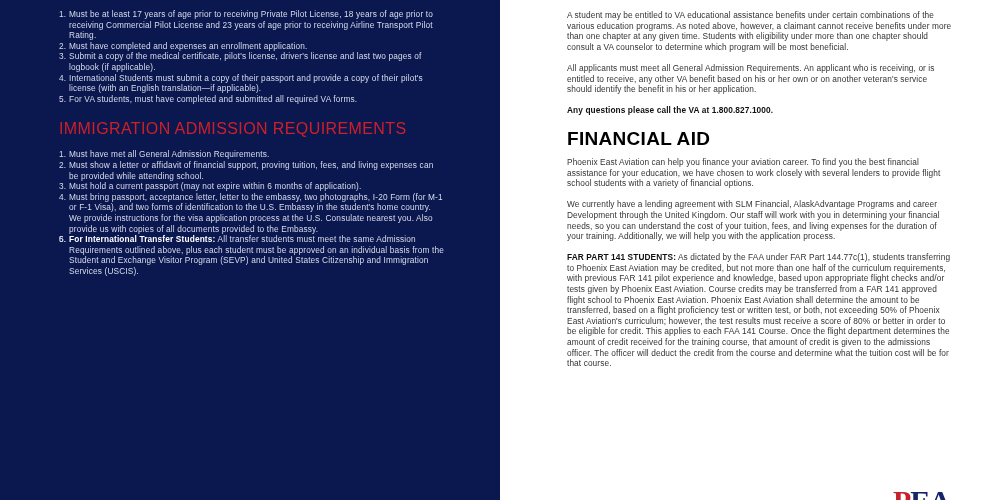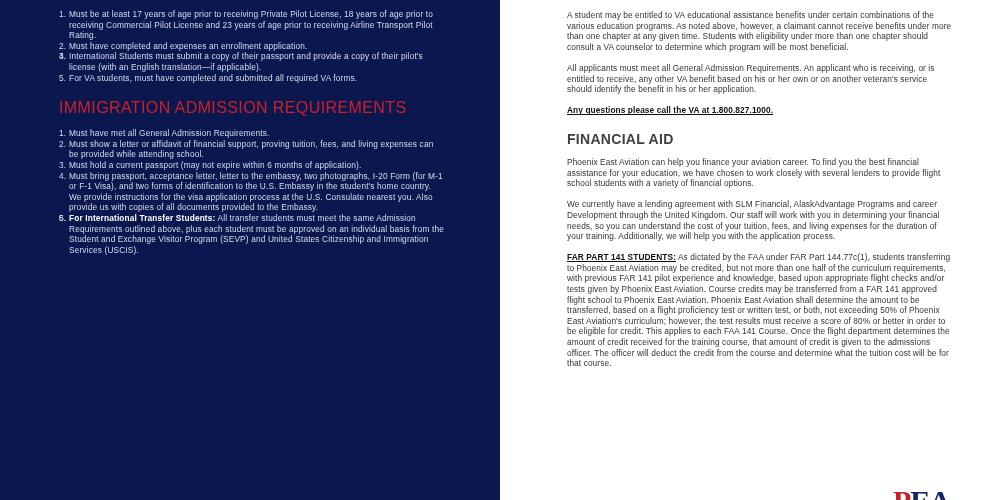--- a/index.html
+++ b/index.html
@@ -6,35 +6,35 @@
   body { width: 1000px; height: 500px; overflow: hidden; position: relative; background: #ffffff; font-family: "Liberation Sans", sans-serif; }
   .left-page { position: absolute; left: 0; top: 0; width: 500px; height: 500px; background: #0b1850; }
   .right-page { position: absolute; left: 508px; top: 0; width: 500px; height: 500px; background: #ffffff; }
   .left-content { position: absolute; left: 59px; top: 9px; width: 385px; color: #d8dceb; font-size: 8.3px; line-height: 10.6px; letter-spacing: 0.15px; }
   ol { margin: 0; padding: 0; list-style: none; }
   ol li { position: relative; padding-left: 10px; }
   ol li .num { position: absolute; left: 0; top: 0; }
   .section-title-left { color: #d11f27; font-size: 16px; letter-spacing: 0.4px; margin: 17px 0 12px 0; line-height: 16px; }
   .right-content { position: absolute; left: 59px; top: 10px; width: 385px; color: #333333; font-size: 8.3px; line-height: 10.6px; letter-spacing: 0.1px; }
   .right-content p { margin: 0 0 10.6px 0; }
-  .section-title-right { color: #404040; font-size: 14px; font-weight: bold; letter-spacing: 0.3px; margin: 15px 0 10px 0; line-height: 16px; }
-  b.lead { color: #111; text-decoration: underline; }
+  .section-title-right { color: #000000; font-size: 19px; font-weight: bold; letter-spacing: 0.3px; margin: 15px 0 10px 0; line-height: 16px; }
+  b.lead { color: #111; }
   .logo { position: absolute; left: 893px; top: 486px; font-family: "Liberation Serif", serif; font-size: 30px; font-weight: bold; line-height: 30px; letter-spacing: -1px; }
   .logo .p { color: #c8202a; }
   .logo .ea { color: #16246a; }
 </style>
 </head>
 <body>
 
 <div class="left-page">
   <div class="left-content">
     <ol>
       <li><span class="num">1.</span><span>Must be at least 17 years of age prior to receiving Private Pilot License, 18 years of age prior to receiving Commercial Pilot License and 23 years of age prior to receiving Airline Transport Pilot Rating.</span></li>
       <li><span class="num">2.</span><span>Must have completed and expenses an enrollment application.</span></li>
-      <li><span class="num">3.</span></li>
+      <li><span class="num">3.</span><span>Submit a copy of the medical certificate, pilot's license, driver's license and last two pages of logbook (if applicable).</span></li>
       <li><span class="num">4.</span><span>International Students must submit a copy of their passport and provide a copy of their pilot's license (with an English translation—if applicable).</span></li>
       <li><span class="num">5.</span><span>For VA students, must have completed and submitted all required VA forms.</span></li>
     </ol>
     <div class="section-title-left">IMMIGRATION ADMISSION REQUIREMENTS</div>
     <ol>
       <li><span class="num">1.</span><span>Must have met all General Admission Requirements.</span></li>
       <li><span class="num">2.</span><span>Must show a letter or affidavit of financial support, proving tuition, fees, and living expenses can be provided while attending school.</span></li>
       <li><span class="num">3.</span><span>Must hold a current passport (may not expire within 6 months of application).</span></li>
       <li><span class="num">4.</span><span>Must bring passport, acceptance letter, letter to the embassy, two photographs, I-20 Form (for M-1 or F-1 Visa), and two forms of identification to the U.S. Embassy in the student's home country. We provide instructions for the visa application process at the U.S. Consulate nearest you. Also provide us with copies of all documents provided to the Embassy.</span></li>
       <li><span class="num">5.</span></li>

